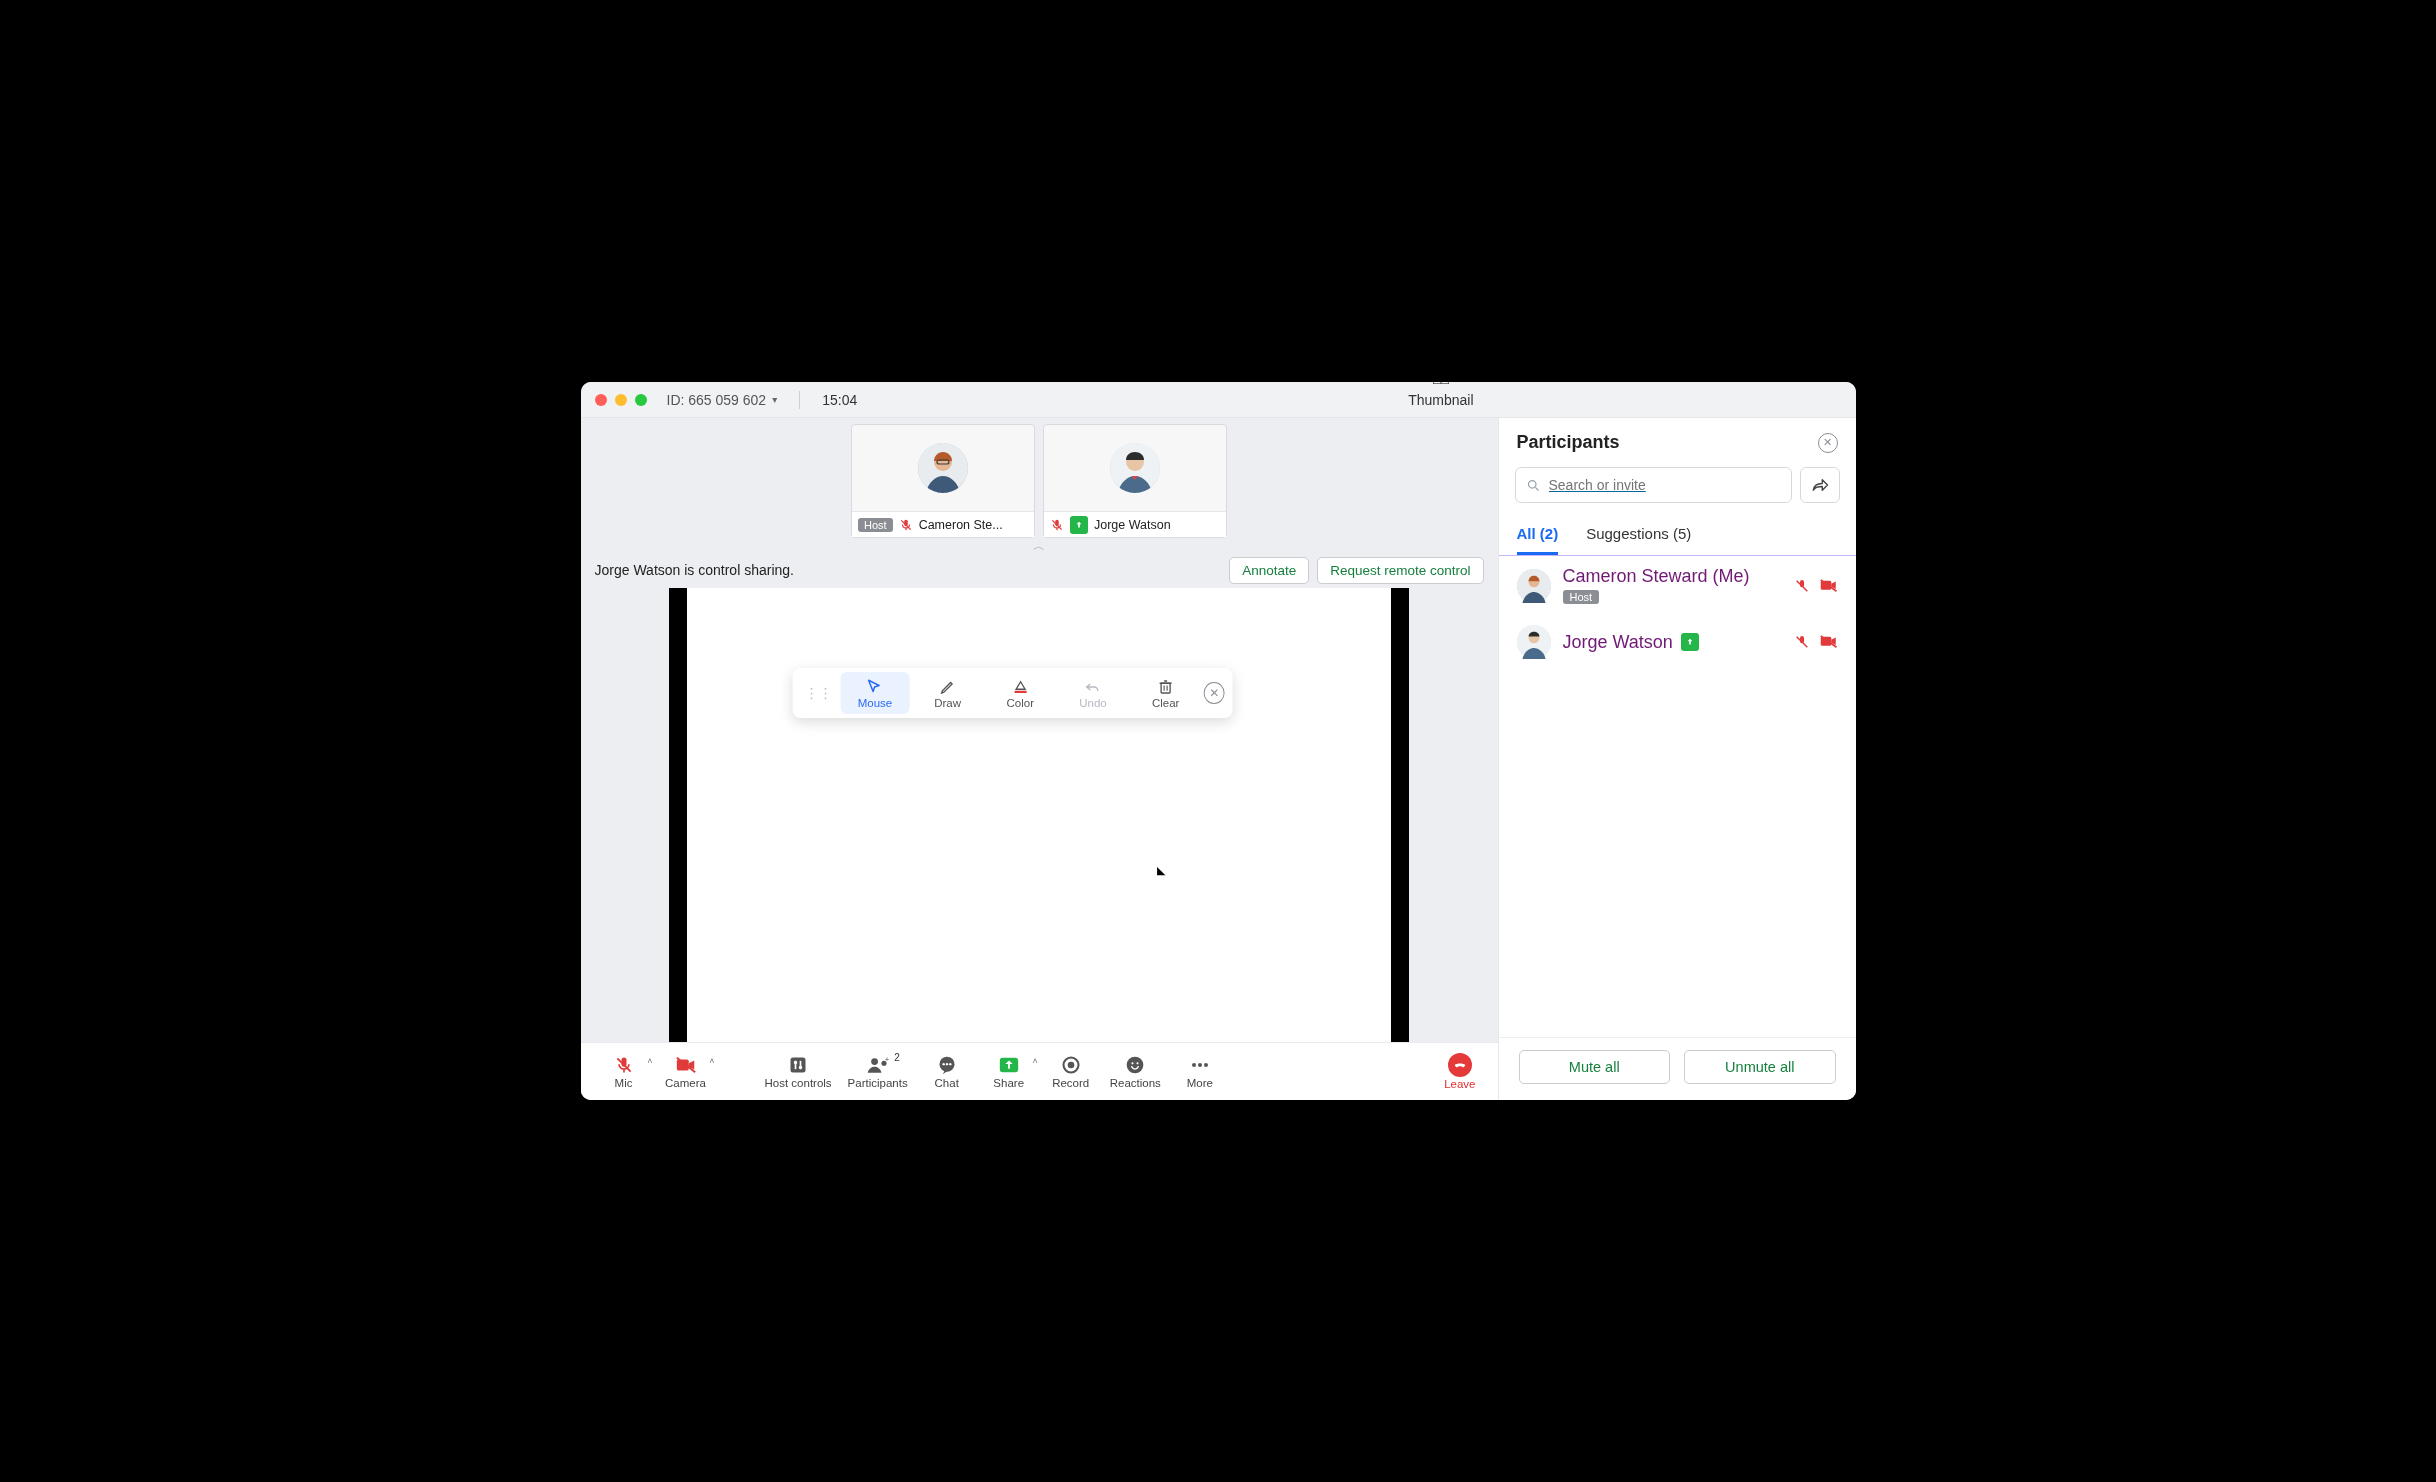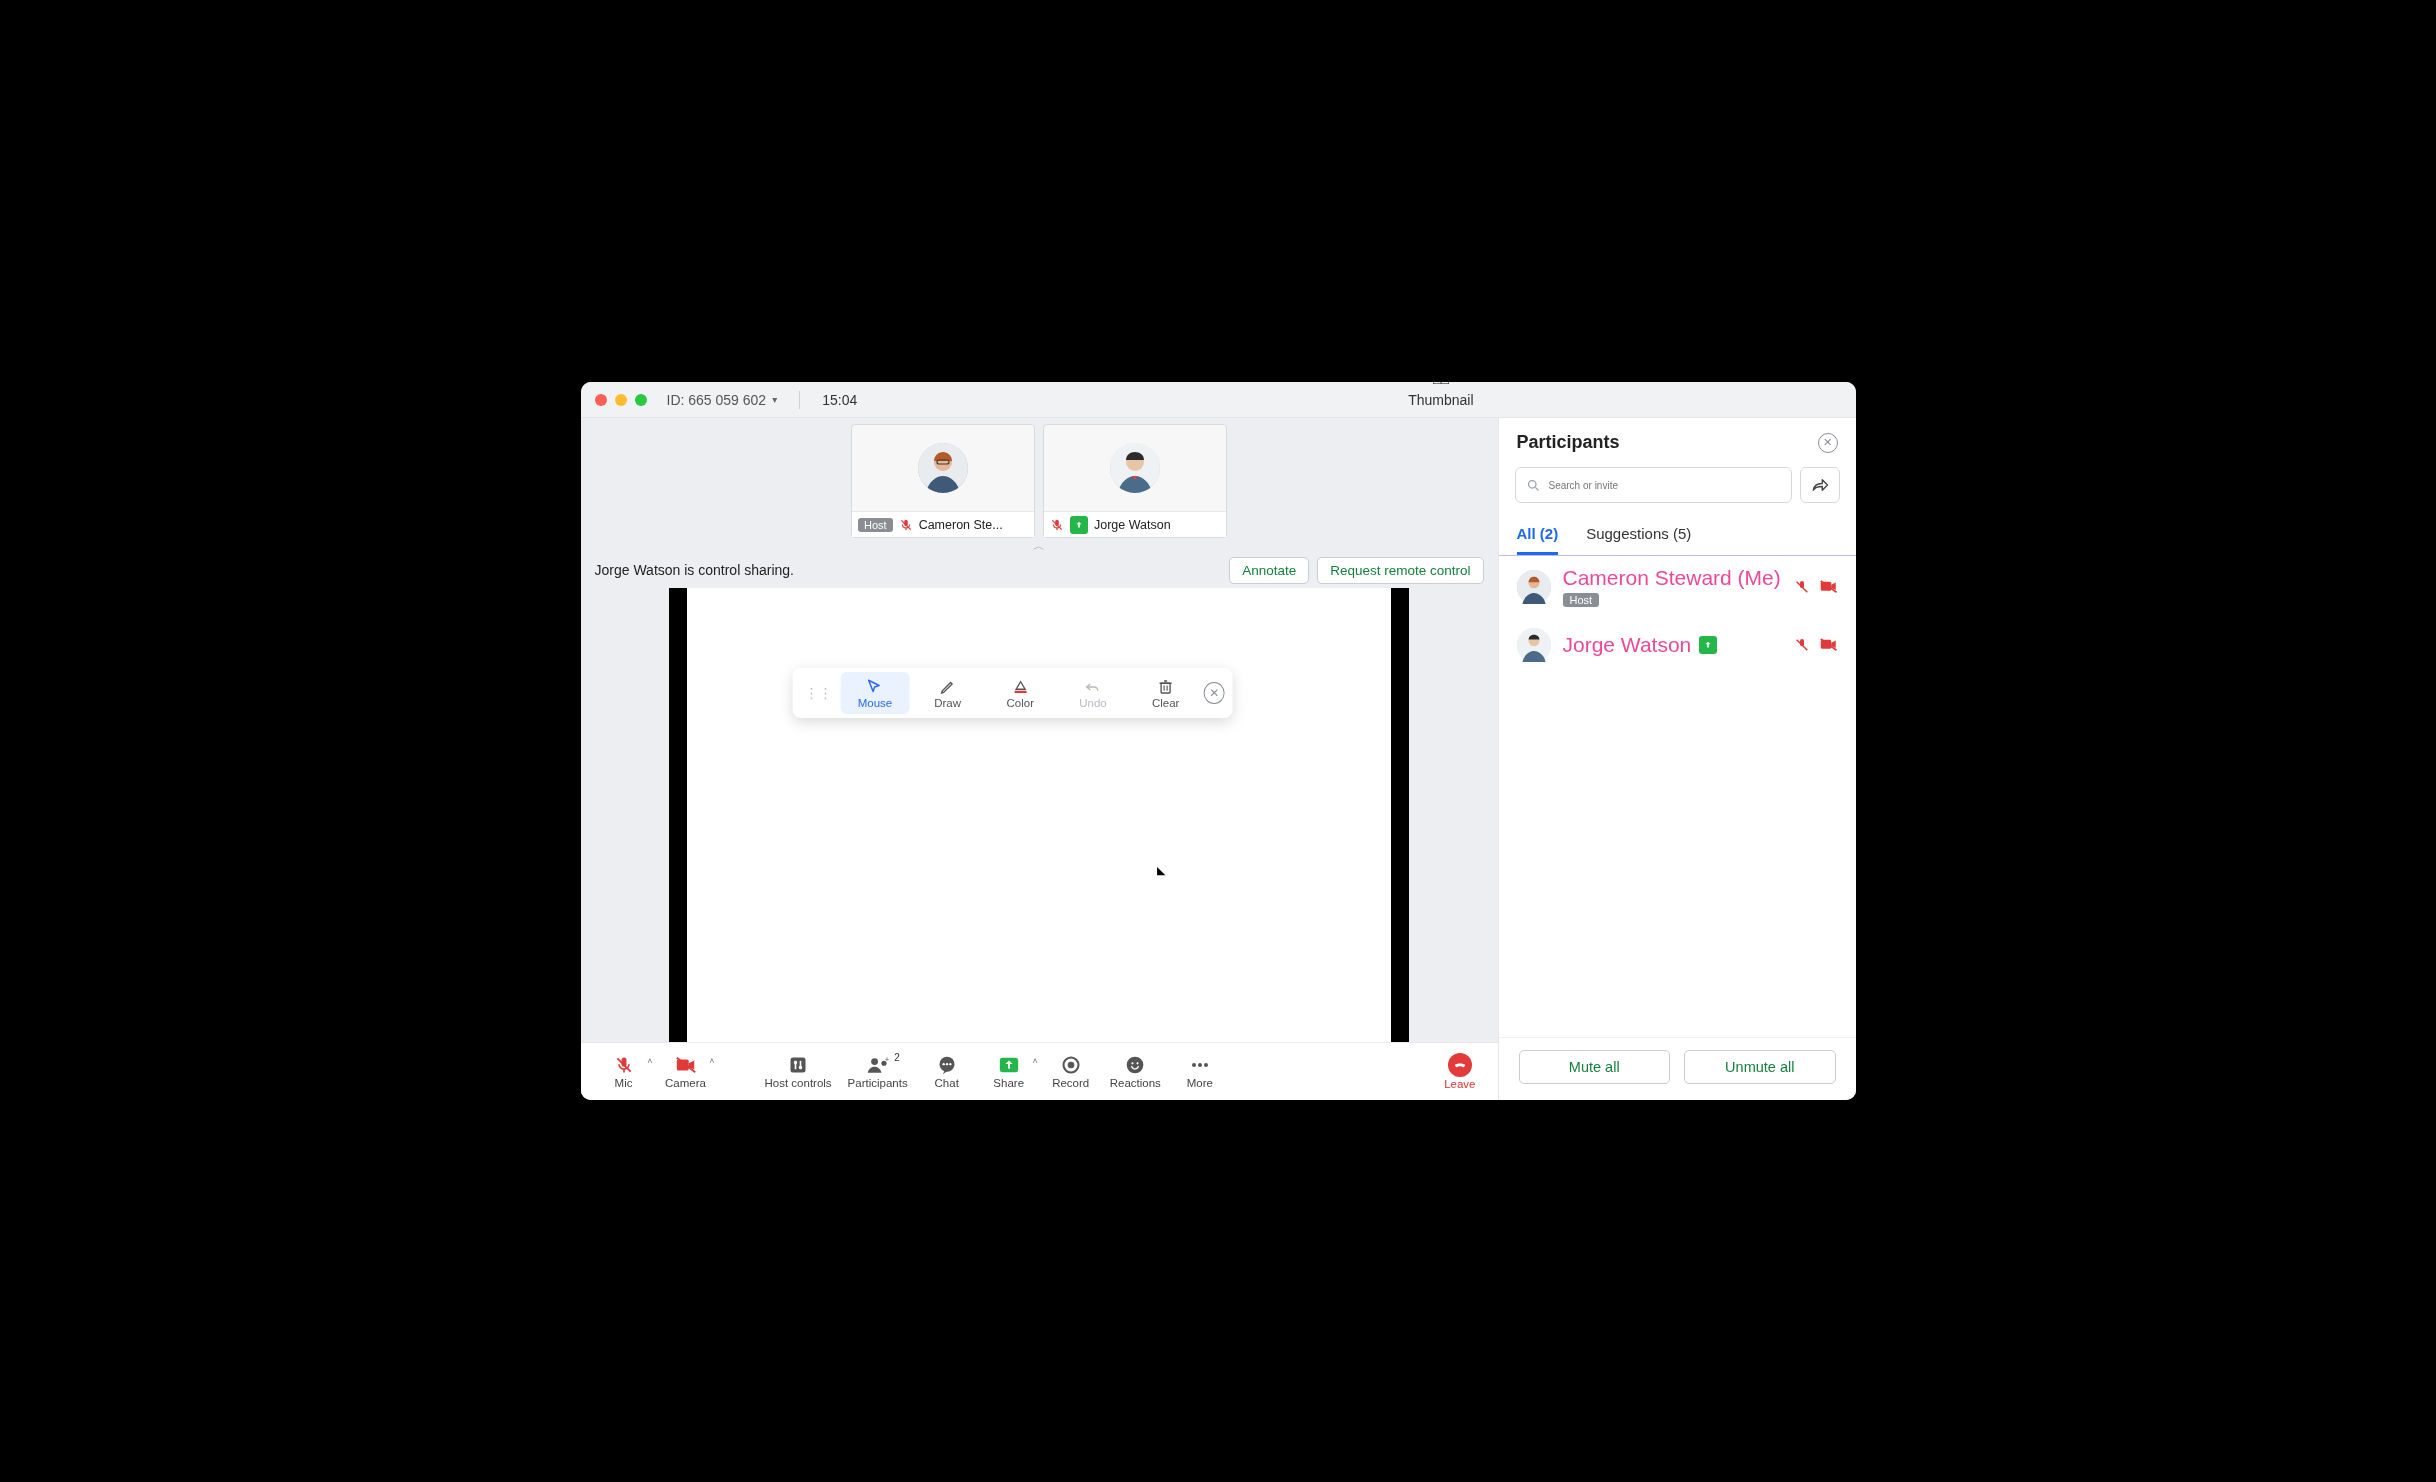--- a/index.html
+++ b/index.html
@@ -44,30 +44,30 @@
   .spacer { flex:1; }
   .leave-btn { display:flex; flex-direction:column; align-items:center; cursor:pointer; font-size:11.5px; color:#e22f2f; gap:1px; padding:4px 10px;}
   .leave-circle { width:24px; height:24px; border-radius:50%; background:#e53a3a; display:flex; align-items:center; justify-content:center;}
   
   .panel { width:358px; border-left:1px solid #e6e7ea; background:#fff; display:flex; flex-direction:column;}
   .panel-head { display:flex; align-items:center; padding:14px 18px 10px; }
   .panel-title { font-size:18px; font-weight:600; color:#222;}
   .panel-close { margin-left:auto; width:20px; height:20px; border:1.6px solid #898d93; border-radius:50%; display:flex; align-items:center; justify-content:center; color:#898d93; cursor:pointer; font-size:11px;}
   .search-row { display:flex; gap:8px; padding:4px 16px 10px;}
   .search-box { flex:1; height:36px; border:1px solid #d6d8dc; border-radius:6px; display:flex; align-items:center; padding:0 10px; gap:8px; color:#8a8e95;}
-  .search-box input { border:none; outline:none; flex:1; font-size:10px; color:#a21caf; background:transparent;}
+  .search-box input { border:none; outline:none; flex:1; font-size:14px; color:#0369a1; background:transparent;text-decoration:underline;}
   .invite-btn { width:40px; height:36px; border:1px solid #d6d8dc; border-radius:6px; display:flex; align-items:center; justify-content:center; cursor:pointer; color:#555;}
   .tabs { display:flex; gap:28px; padding:6px 18px 0; border-bottom:1px solid #c4b5fd;}
   .tab { font-size:15px; padding:6px 0 10px; cursor:pointer; color:#333; }
   .tab.active { color:#1a6bf2; font-weight:600; border-bottom:3px solid #1a6bf2;}
   .plist { flex:1; overflow:auto;}
   .prow { display:flex; align-items:center; padding:10px 18px; gap:12px;}
   .pavatar { width:34px; height:34px; border-radius:50%; background:linear-gradient(#d6dee7,#b7c3ce); flex:none;}
   .pinfo { flex:1; min-width:0;}
-  .pname { font-size:21px; color:#ec4899;}
+  .pname { font-size:18px; color:#701a75;}
   .phost { display:inline-block; background:#8b8e94; color:#fff; font-size:11px; padding:1px 7px; border-radius:3px; margin-top:3px;}
   .picons { display:flex; gap:10px; align-items:center;}
   .share-badge { width:18px; height:18px; background:#25b64a; border-radius:3px; display:flex; align-items:center; justify-content:center;}
   .panel-foot { padding:12px 20px 16px; display:flex; gap:14px; border-top:1px solid #eee;}
   .panel-foot .btn-outline { flex:1; text-align:center; padding:8px 0; font-size:14.5px;}
   svg { display:block; }
   .chev { font-size:10px; color:#666; }
 </style>
 </head>
 <body>

